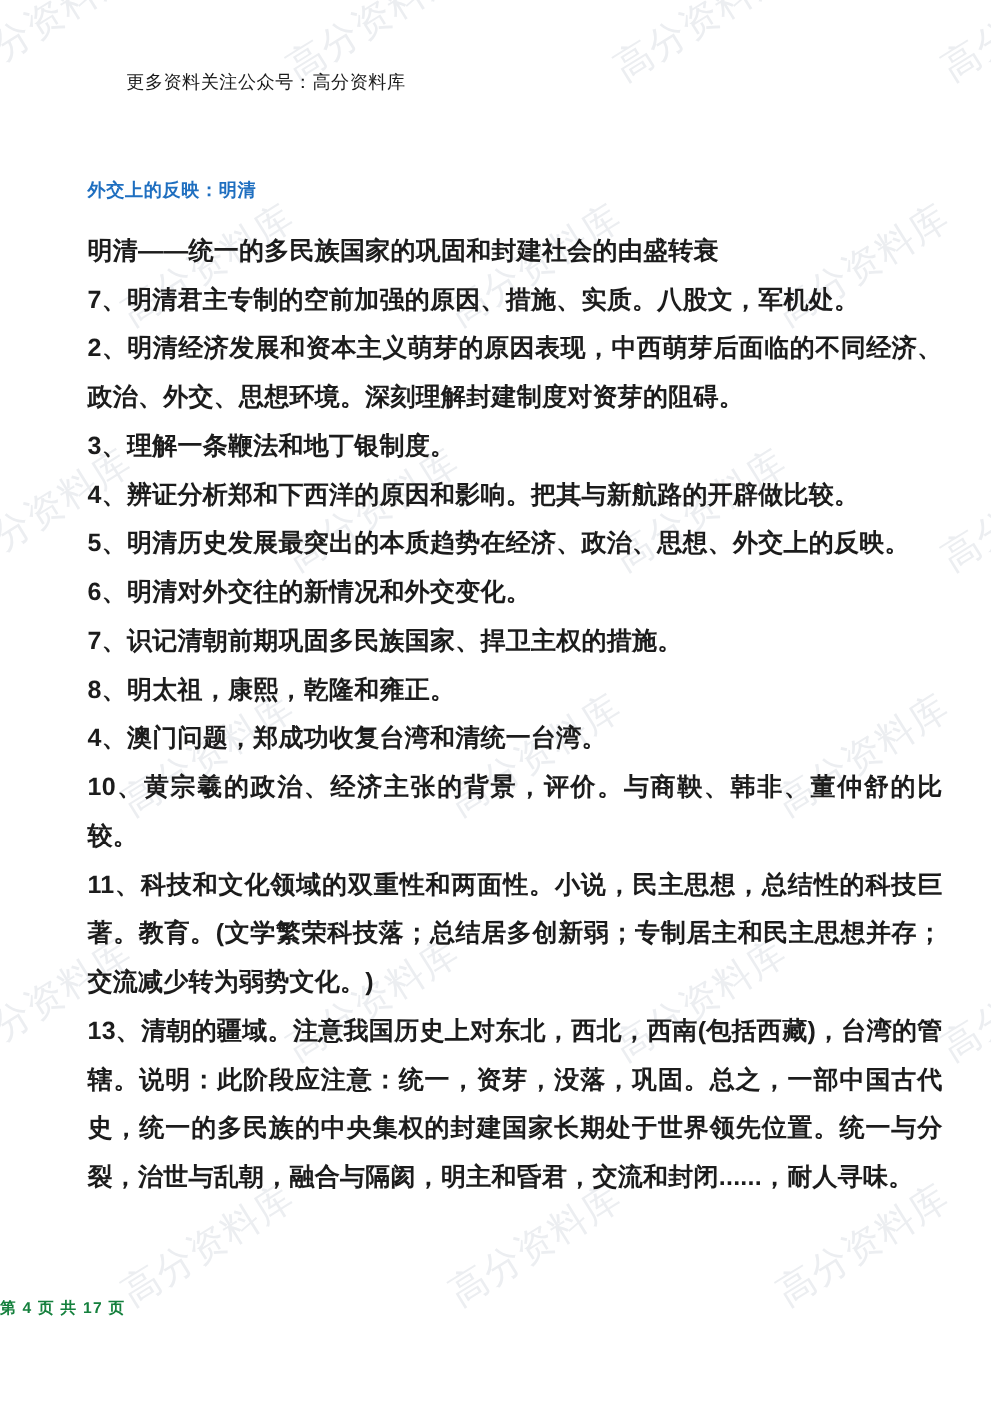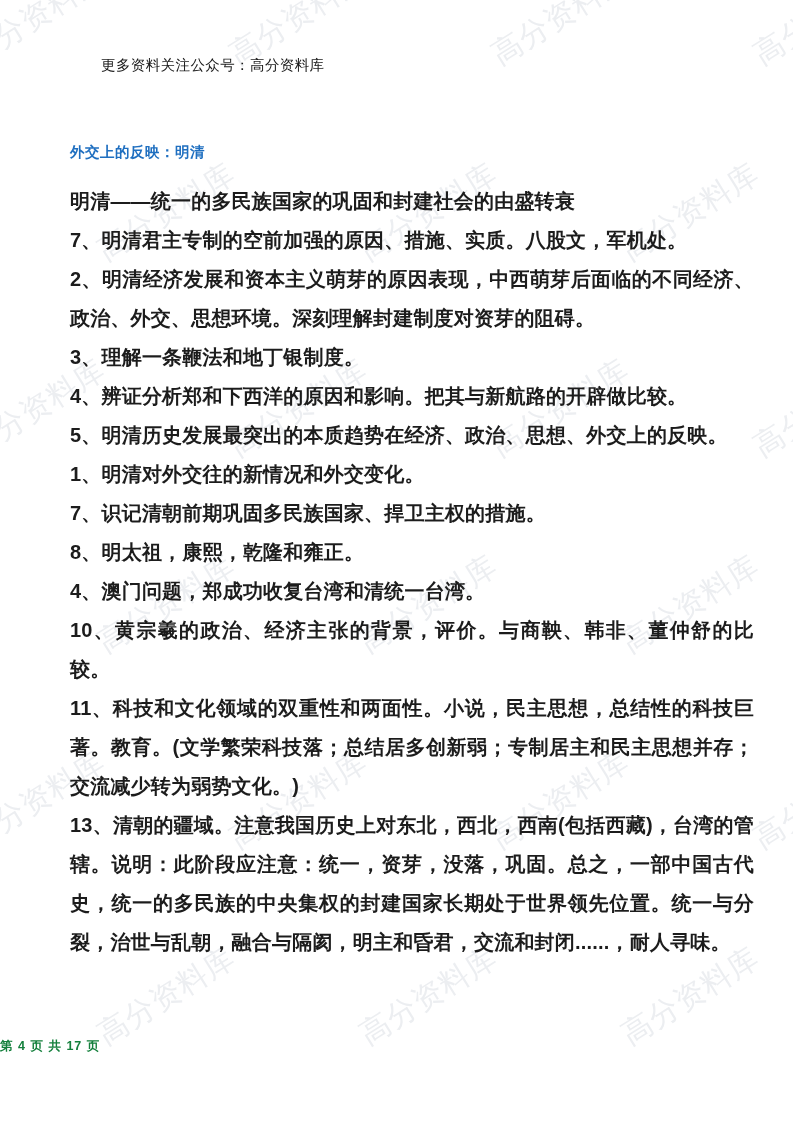--- a/index.html
+++ b/index.html
@@ -131,21 +131,21 @@
 
     <div class="section-title">外交上的反映：明清</div>
 
     <div class="body-block" id="body-block">
         <p class="para">明清——统一的多民族国家的巩固和封建社会的由盛转衰</p>
         <p class="para">7、明清君主专制的空前加强的原因、措施、实质。八股文，军机处。</p>
         <p class="para">2、明清经济发展和资本主义萌芽的原因表现，中西萌芽后面临的不同经济、政治、外交、思想环境。深刻理解封建制度对资芽的阻碍。</p>
         <p class="para">3、理解一条鞭法和地丁银制度。</p>
         <p class="para">4、辨证分析郑和下西洋的原因和影响。把其与新航路的开辟做比较。</p>
         <p class="para">5、明清历史发展最突出的本质趋势在经济、政治、思想、外交上的反映。</p>
-        <p class="para">1、明清对外交往的新情况和外交变化。</p>
+        <p class="para">6、明清对外交往的新情况和外交变化。</p>
         <p class="para">7、识记清朝前期巩固多民族国家、捍卫主权的措施。</p>
         <p class="para">8、明太祖，康熙，乾隆和雍正。</p>
         <p class="para">4、澳门问题，郑成功收复台湾和清统一台湾。</p>
         <p class="para">10、黄宗羲的政治、经济主张的背景，评价。与商鞅、韩非、董仲舒的比较。</p>
         <p class="para">11、科技和文化领域的双重性和两面性。小说，民主思想，总结性的科技巨著。教育。(文学繁荣科技落；总结居多创新弱；专制居主和民主思想并存；交流减少转为弱势文化。)</p>
         <p class="para">13、清朝的疆域。注意我国历史上对东北，西北，西南(包括西藏)，台湾的管辖。说明：此阶段应注意：统一，资芽，没落，巩固。总之，一部中国古代史，统一的多民族的中央集权的封建国家长期处于世界领先位置。统一与分裂，治世与乱朝，融合与隔阂，明主和昏君，交流和封闭......，耐人寻味。</p>
       </div>
 
     <div class="footer">
       <span>第</span>

